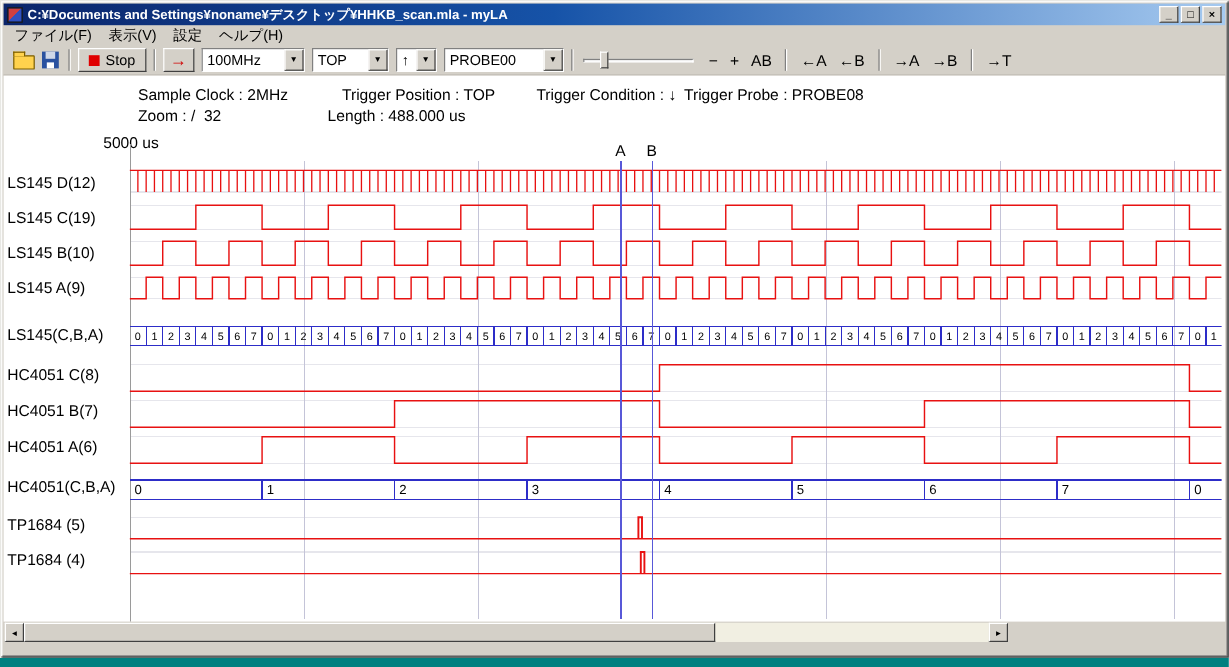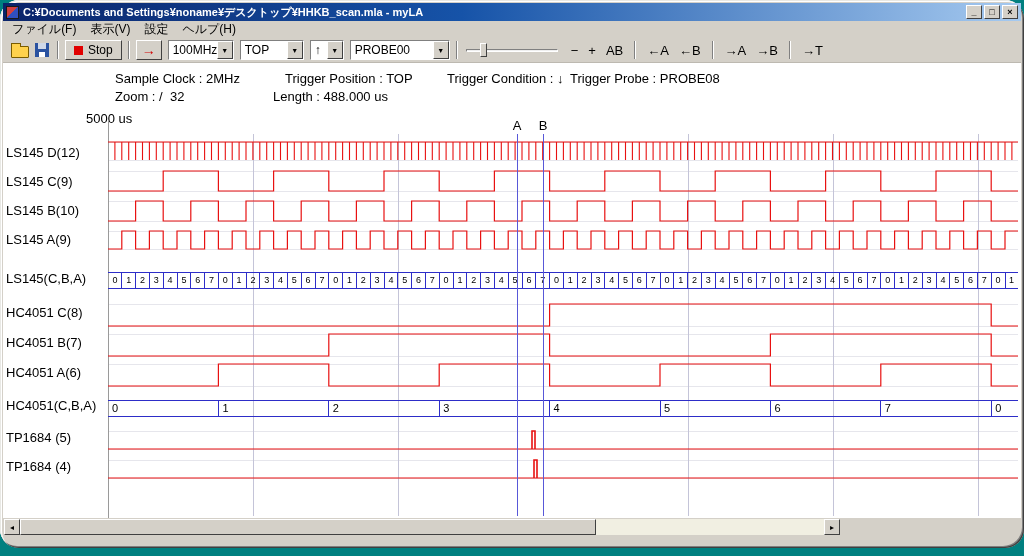--- a/index.html
+++ b/index.html
@@ -1,19 +1,19 @@
 <!DOCTYPE html>
 <html><head>
 <meta charset="utf-8">
 <style>
   *{margin:0;padding:0;box-sizing:border-box;}
   html,body{width:1024px;height:556px;overflow:hidden;}
   body{background:#008080;font-family:"Liberation Sans","DejaVu Sans",sans-serif;position:relative;}
   .window{position:absolute;left:0;top:0;width:1024px;height:548px;background:#d4d0c8;
-    box-shadow:inset 1px 1px #e8e8e4, inset -1px -1px #404040, inset 2px 2px #fff, inset -2px -2px #808080;border-radius:19px;}
+    box-shadow:inset 1px 1px #e8e8e4, inset -1px -1px #404040, inset 2px 2px #fff, inset -2px -2px #808080;}
   
   .titlebar{position:absolute;left:3px;top:3px;width:1018px;height:18px;
     background:linear-gradient(90deg,#0a246a 0%,#1653a8 45%,#a6caf0 100%);
     display:flex;align-items:center;padding:0 3px;}
   .app-icon{width:13px;height:13px;border:1px solid #1a1a1a;flex:0 0 auto;
     background:linear-gradient(135deg,#d04040 0 50%,#3050c0 50% 100%);}
   .title-text{color:#fff;font-size:11px;font-weight:bold;margin-left:4px;flex:1;white-space:nowrap;overflow:hidden;}
   .tb-btns{display:flex;gap:2px;}
   .tbtn{width:16px;height:14px;font-size:9px;line-height:10px;background:#d4d0c8;color:#000;
     border:1px solid;border-color:#fff #404040 #404040 #fff;padding:0;font-family:inherit;font-weight:bold;}
@@ -93,21 +93,21 @@
   <div class="toolbar">
     <span class="ticon folder"></span>
     <span class="ticon floppy"></span>
     <span class="tsep"></span>
     <button class="stop-btn">
       <span class="stop-square"></span>
       <span>Stop</span>
     </button>
     <span class="tsep"></span>
     <button class="arrow-btn">→</button>
-    <div class="dd" style="width:66px;justify-content:center;">
+    <div class="dd" style="width:86px;justify-content:center;">
       <span class="val">100MHz</span>
       <span class="dd-arrow">▼</span>
     </div>
     <div class="dd" style="width:64px;">
       <span class="val">TOP</span>
       <span class="dd-arrow">▼</span>
     </div>
     <div class="dd" style="width:34px;">
       <span class="val">↑</span>
       <span class="dd-arrow">▼</span>
@@ -137,21 +137,21 @@
   <div class="main-pane">
     <span class="info" style="left:112px;top:8px;">Sample Clock : 2MHz</span>
     <span class="info" style="left:282px;top:8px;">Trigger Position : TOP</span>
     <span class="info" style="left:444px;top:8px;">Trigger Condition : ↓</span>
     <span class="info" style="left:567px;top:8px;">Trigger Probe : PROBE08</span>
     <span class="info" style="left:112px;top:26px;">Zoom : /  32</span>
     <span class="info" style="left:270px;top:26px;">Length : 488.000 us</span>
     <span class="time-label">5000 us</span>
     <div id="channel-labels">
         <div class="ch-label" style="top: 82px;">LS145 D(12)</div>
-        <div class="ch-label" style="top: 111px;">LS145 C(9)</div>
+        <div class="ch-label" style="top: 111px;">LS145 C(19)</div>
         <div class="ch-label" style="top: 140px;">LS145 B(10)</div>
         <div class="ch-label" style="top: 169px;">LS145 A(9)</div>
         <div class="ch-label" style="top: 208px;">LS145(C,B,A)</div>
         <div class="ch-label" style="top: 242px;">HC4051 C(8)</div>
         <div class="ch-label" style="top: 272px;">HC4051 B(7)</div>
         <div class="ch-label" style="top: 302px;">HC4051 A(6)</div>
         <div class="ch-label" style="top: 335px; text-align: right;">HC4051(C,B,A)</div>
         <div class="ch-label" style="top: 367px;">TP1684 (5)</div>
         <div class="ch-label" style="top: 396px;">TP1684 (4)</div>
       </div>

